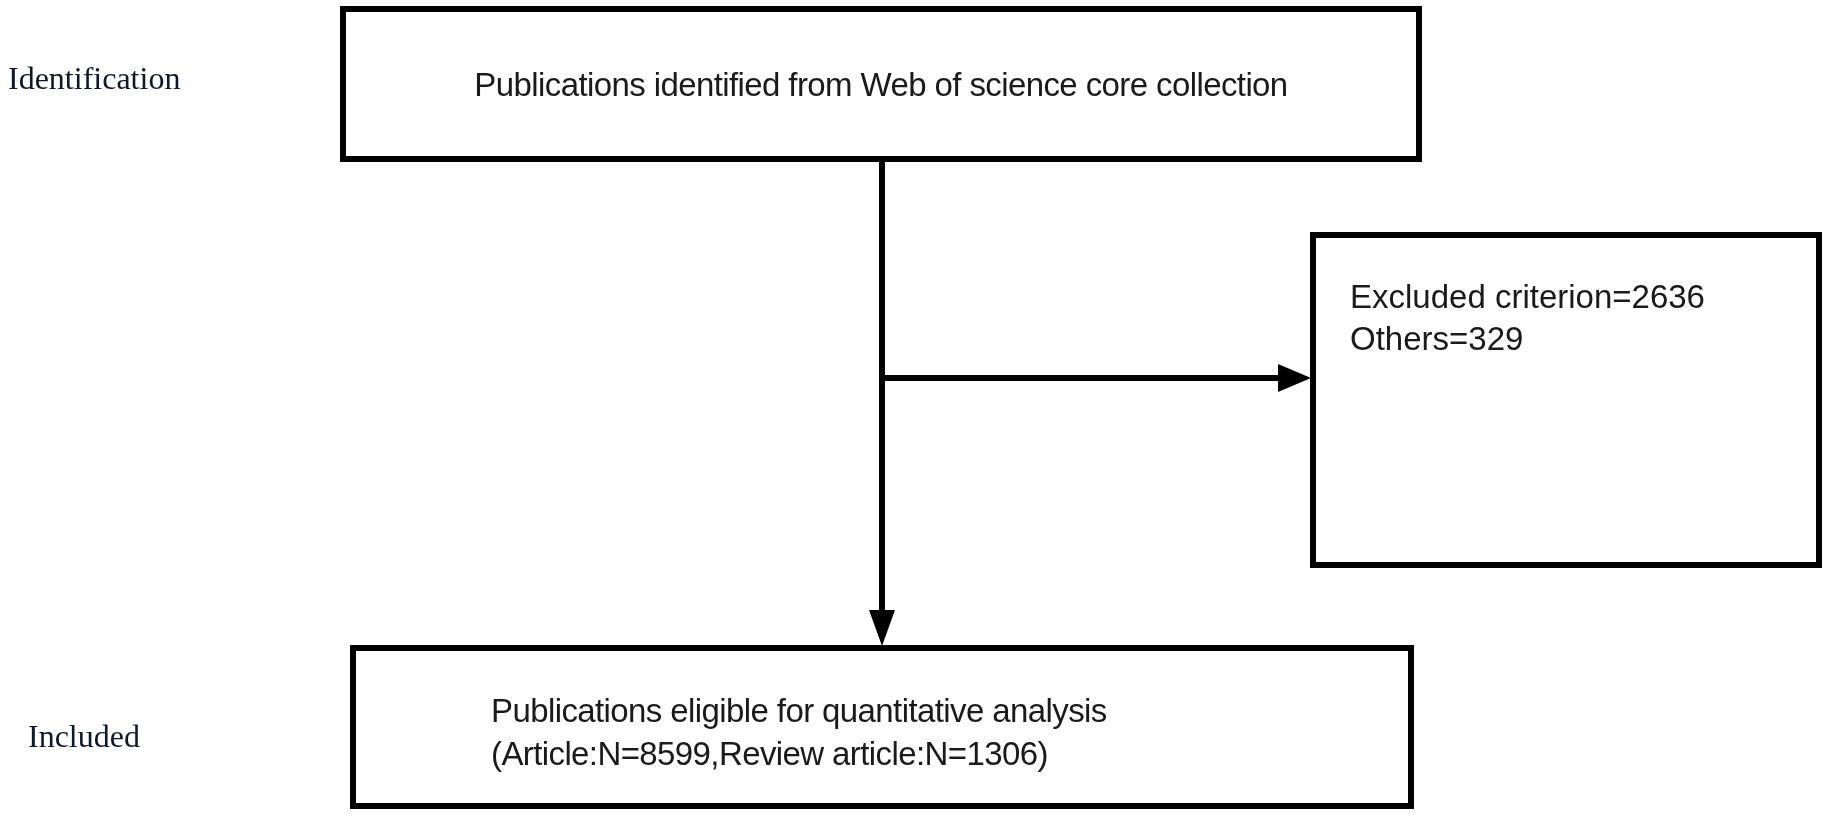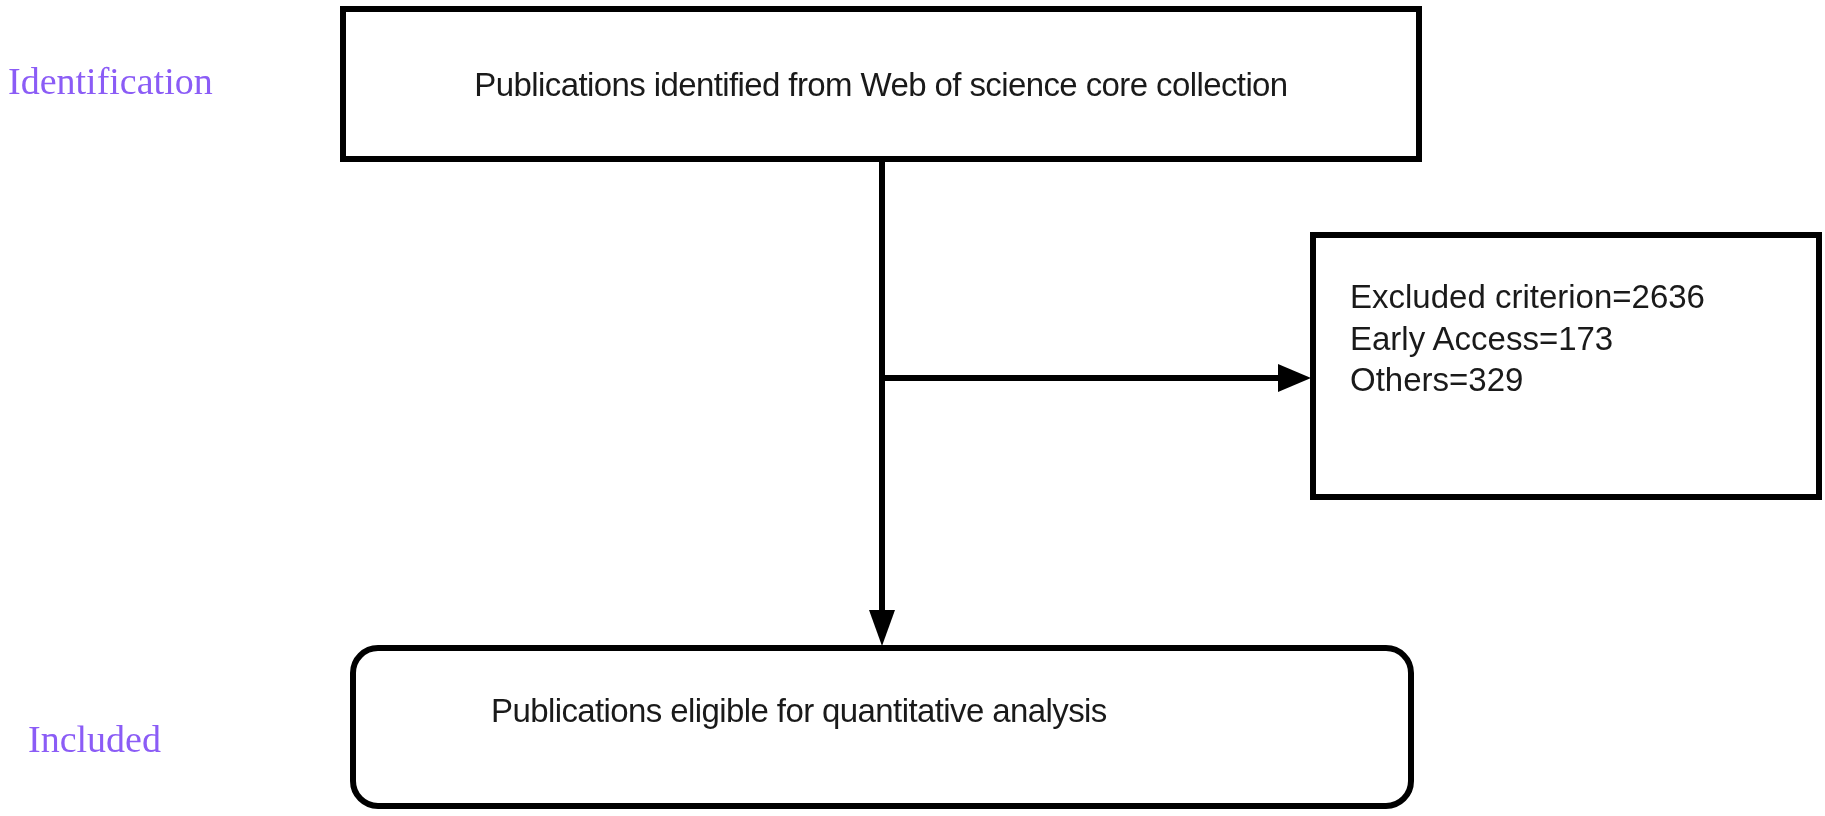--- a/index.html
+++ b/index.html
@@ -1,21 +1,21 @@
 <!DOCTYPE html>
 <html><head>
   <meta charset="utf-8">
   <style>
     html, body { margin: 0; padding: 0; background: #ffffff; }
     body { width: 1825px; height: 816px; position: relative; overflow: hidden; }
     .stage-label {
       position: absolute;
       font-family: "Liberation Serif", "DejaVu Serif", serif;
-      font-size: 38px;
-      color: #8b5cf6;
+      font-size: 32px;
+      color: #0f172a;
       white-space: nowrap;
       line-height: 1;
     }
     .box {
       position: absolute;
       box-sizing: border-box;
       border: 6px solid #000000;
       background: #ffffff;
       font-family: "Liberation Sans", "DejaVu Sans", sans-serif;
       color: #1a1a1a;
@@ -48,25 +48,25 @@
 
   <line x1="882" y1="378" x2="1280" y2="378" stroke="#000" stroke-width="6"></line>
 
   <polygon points="1278,364 1278,392 1311,378" fill="#000"></polygon>
 </svg>
 
 <div class="box box-centered" style="left:340px; top:6px; width:1082px; height:156px;">
   <div class="box-line">Publications identified from Web of science core collection</div>
 </div>
 
-<div class="box box-left" style="left:1310px; top:232px; width:512px; height:268px;">
+<div class="box box-left" style="left:1310px; top:232px; width:512px; height:336px;">
   <div class="box-left-inner">
     <div class="box-line">Excluded criterion=2636</div>
-    <div class="box-line">Early Access=173</div>
     <div class="box-line">Others=329</div>
   </div>
 </div>
 
-<div class="box" style="left:350px; top:645px; width:1064px; height:164px;border-radius:28px;">
+<div class="box" style="left:350px; top:645px; width:1064px; height:164px;">
   <div class="bottom-inner">
     <div class="box-line">Publications eligible for quantitative analysis</div>
+    <div class="box-line">(Article:N=8599,Review article:N=1306)</div>
   </div>
 </div>
 
 </body></html>

